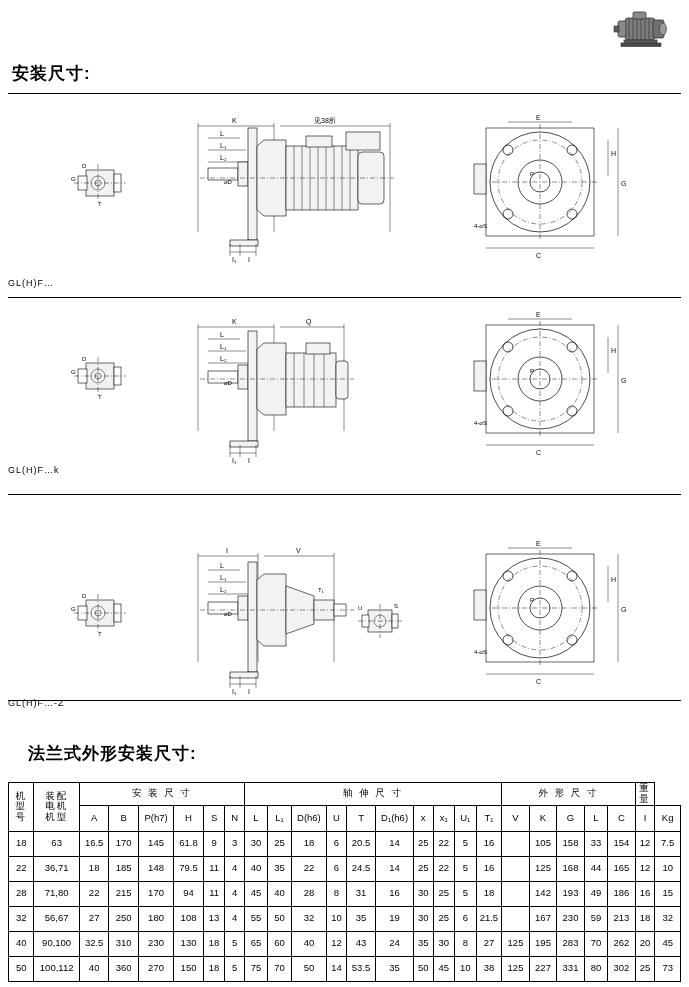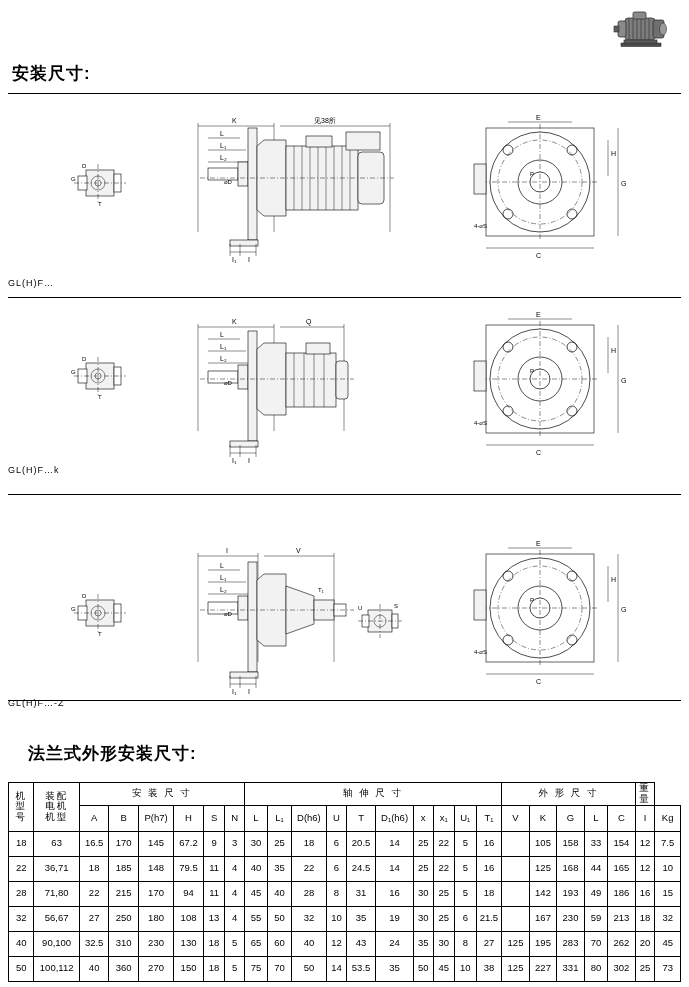--- a/index.html
+++ b/index.html
@@ -432,21 +432,21 @@
           <th style="width:26px;">Kg</th>
         </tr>
       </thead>
       <tbody>
         <tr>
           <td>18</td>
           <td>63</td>
           <td>16.5</td>
           <td>170</td>
           <td>145</td>
-          <td>67.2</td>
+          <td>61.8</td>
           <td>9</td>
           <td>3</td>
           <td>30</td>
           <td>25</td>
           <td>18</td>
           <td>6</td>
           <td>20.5</td>
           <td>14</td>
           <td>25</td>
           <td>22</td>

